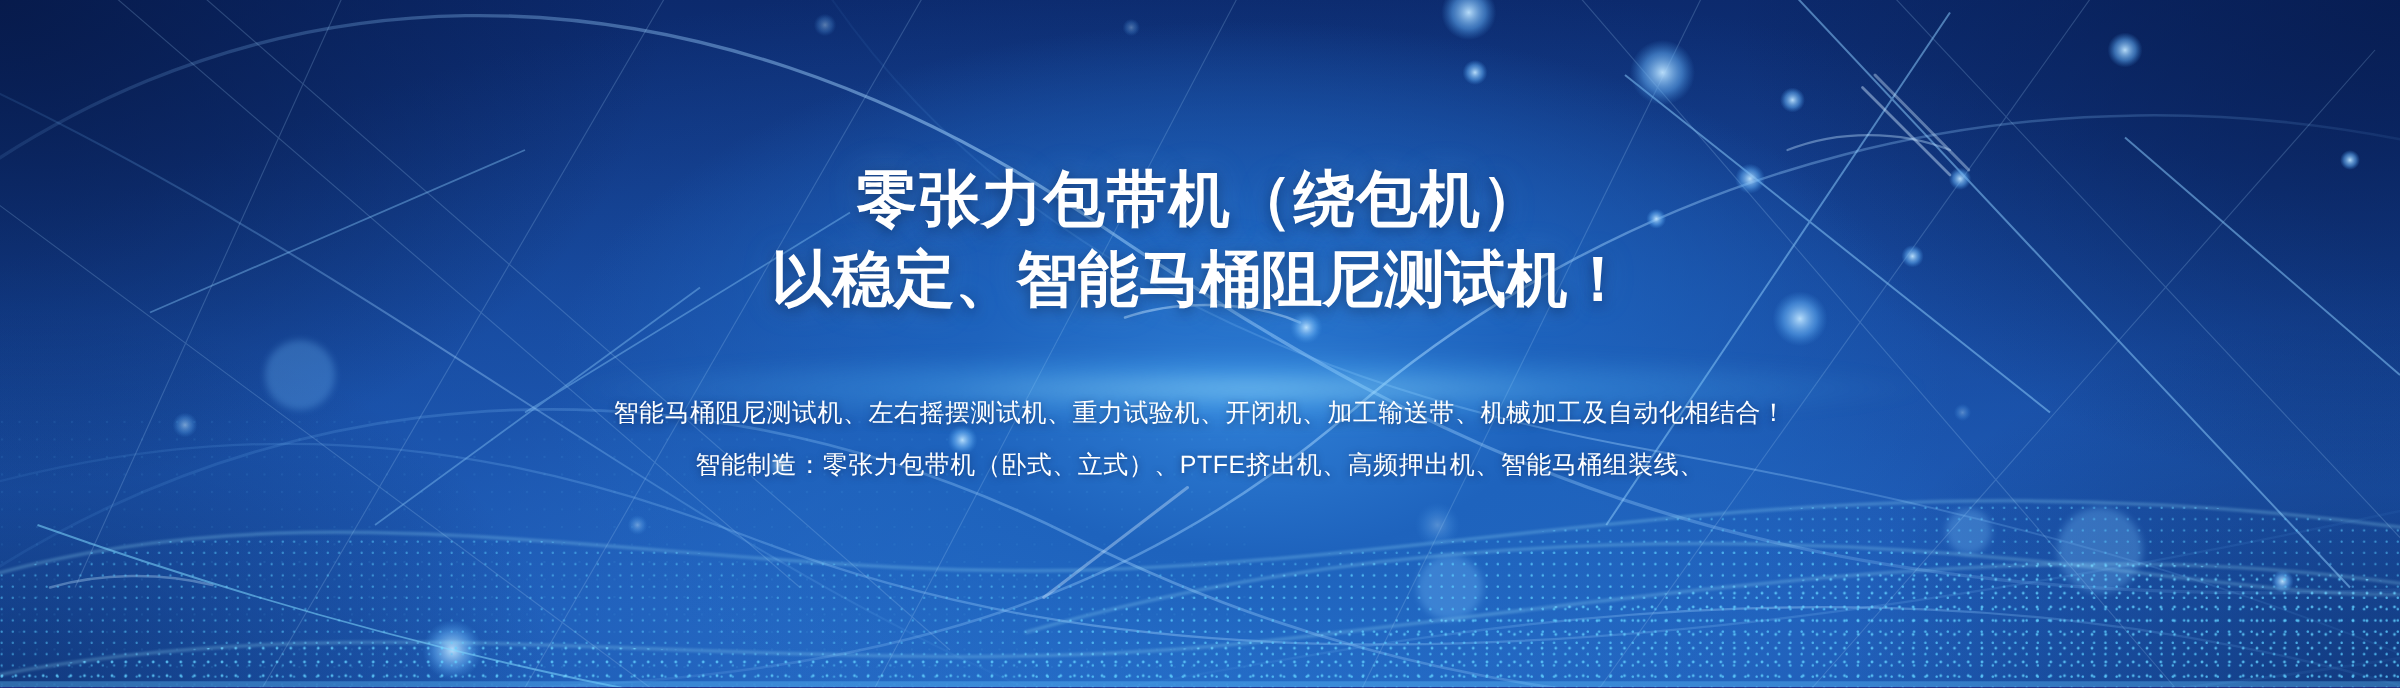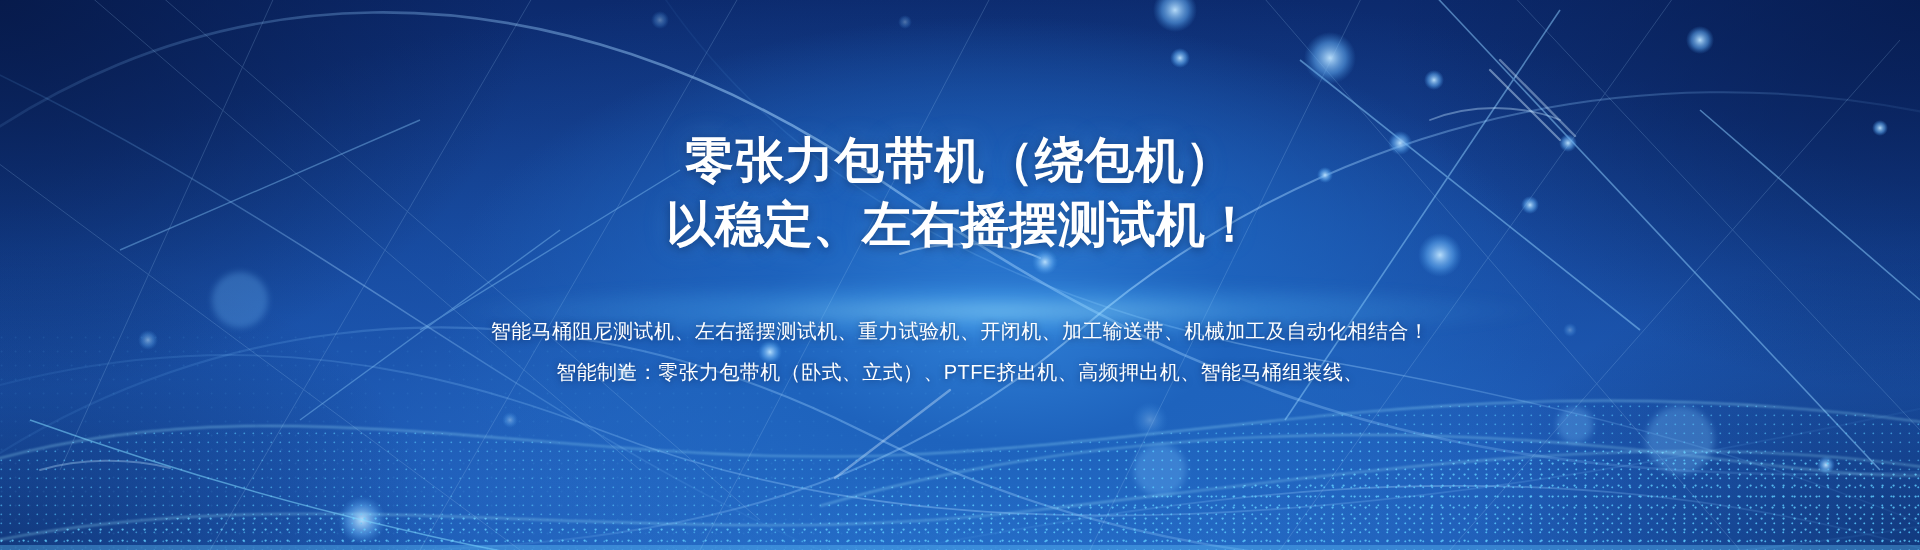--- a/index.html
+++ b/index.html
@@ -270,21 +270,21 @@
 
     <rect x="0" y="545" width="1920" height="5" fill="#63c9ff" opacity="0.35"></rect>
   </svg>
 
   <div class="bg-horizon"></div>
 
   <div class="content">
 
     <h1 class="title">
       <div class="title-line1">零张力包带机（绕包机）</div>
-      <div class="title-line2">以稳定、左右摇摆测试机！</div>
+      <div class="title-line2">以稳定、智能马桶阻尼测试机！</div>
     </h1>
 
     <div class="subtitle-block">
       <div class="subtitle">智能马桶阻尼测试机、左右摇摆测试机、重力试验机、开闭机、加工输送带、机械加工及自动化相结合！</div>
       <div class="subtitle">智能制造：零张力包带机（卧式、立式）、PTFE挤出机、高频押出机、智能马桶组装线、</div>
     </div>
 
   </div>
 </div>
 

